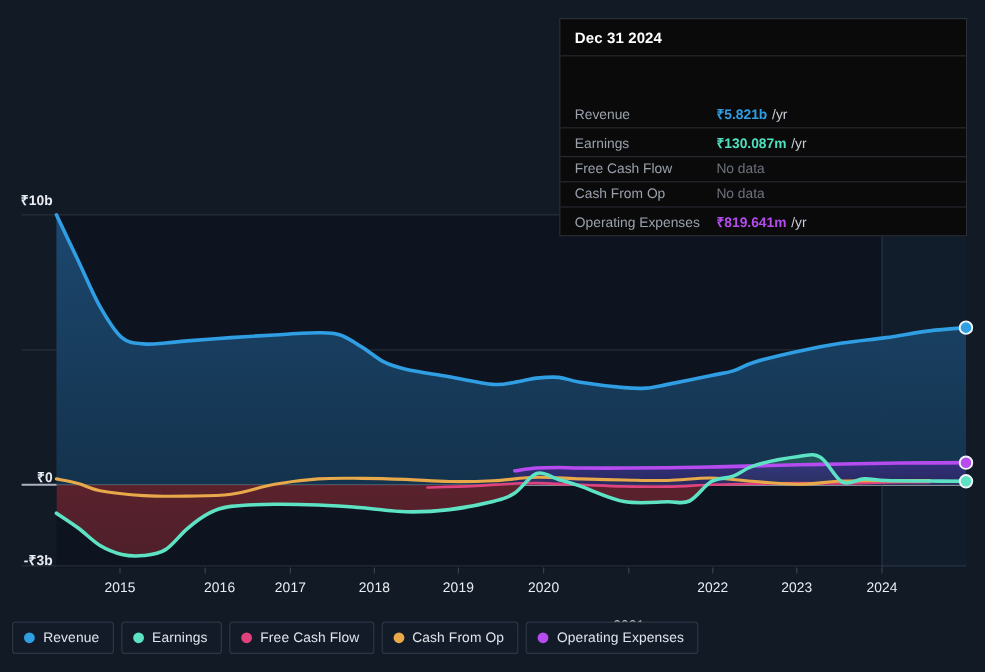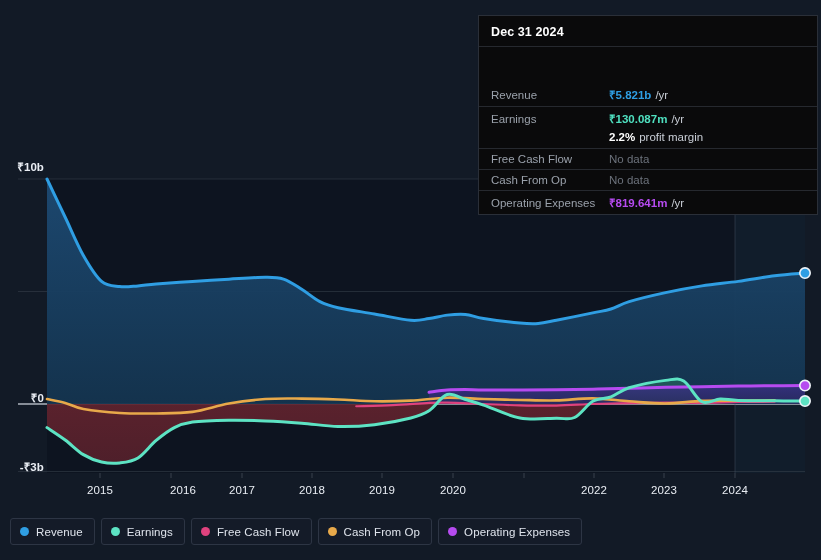--- a/index.html
+++ b/index.html
@@ -36,21 +36,21 @@
     color: #e9edf3;
     text-align: center;
     white-space: nowrap;
     transform: translateX(-50%);
     letter-spacing: .1px;
   }
 
   
   #tooltip {
     position: absolute;
-    left: 478px; top: 15px;
+    left: 466px; top: 15px;
     width: 340px;
     background: #0a0a0b;
     border: 1px solid #2a2f38;
     box-sizing: border-box;
     padding: 0;
   }
   #tooltip .tt-date {
     font-size: 12.5px;
     font-weight: bold;
     color: #ffffff;
@@ -201,25 +201,20 @@
         <div class="tt-row">
           <div class="tt-label">Revenue</div>
           <div class="tt-val" style="color: rgb(47, 158, 227); margin-top: 36px;">₹5.821b</div>
           <div class="tt-unit">/yr</div>
         </div>
         <div class="tt-row">
           <div class="tt-label">Earnings</div>
           <div class="tt-val" style="color: rgb(79, 224, 192);">₹130.087m</div>
           <div class="tt-unit">/yr</div>
         </div>
-        <div class="tt-row sub">
-          <div class="tt-label"></div>
-          <div class="tt-val" style="color: rgb(255, 255, 255);">2.2%</div>
-          <div class="tt-unit">profit margin</div>
-        </div>
         <div class="tt-row">
           <div class="tt-label">Free Cash Flow</div>
           <div class="tt-nodata">No data</div>
         </div>
         <div class="tt-row">
           <div class="tt-label">Cash From Op</div>
           <div class="tt-nodata">No data</div>
         </div>
         <div class="tt-row">
           <div class="tt-label">Operating Expenses</div>

